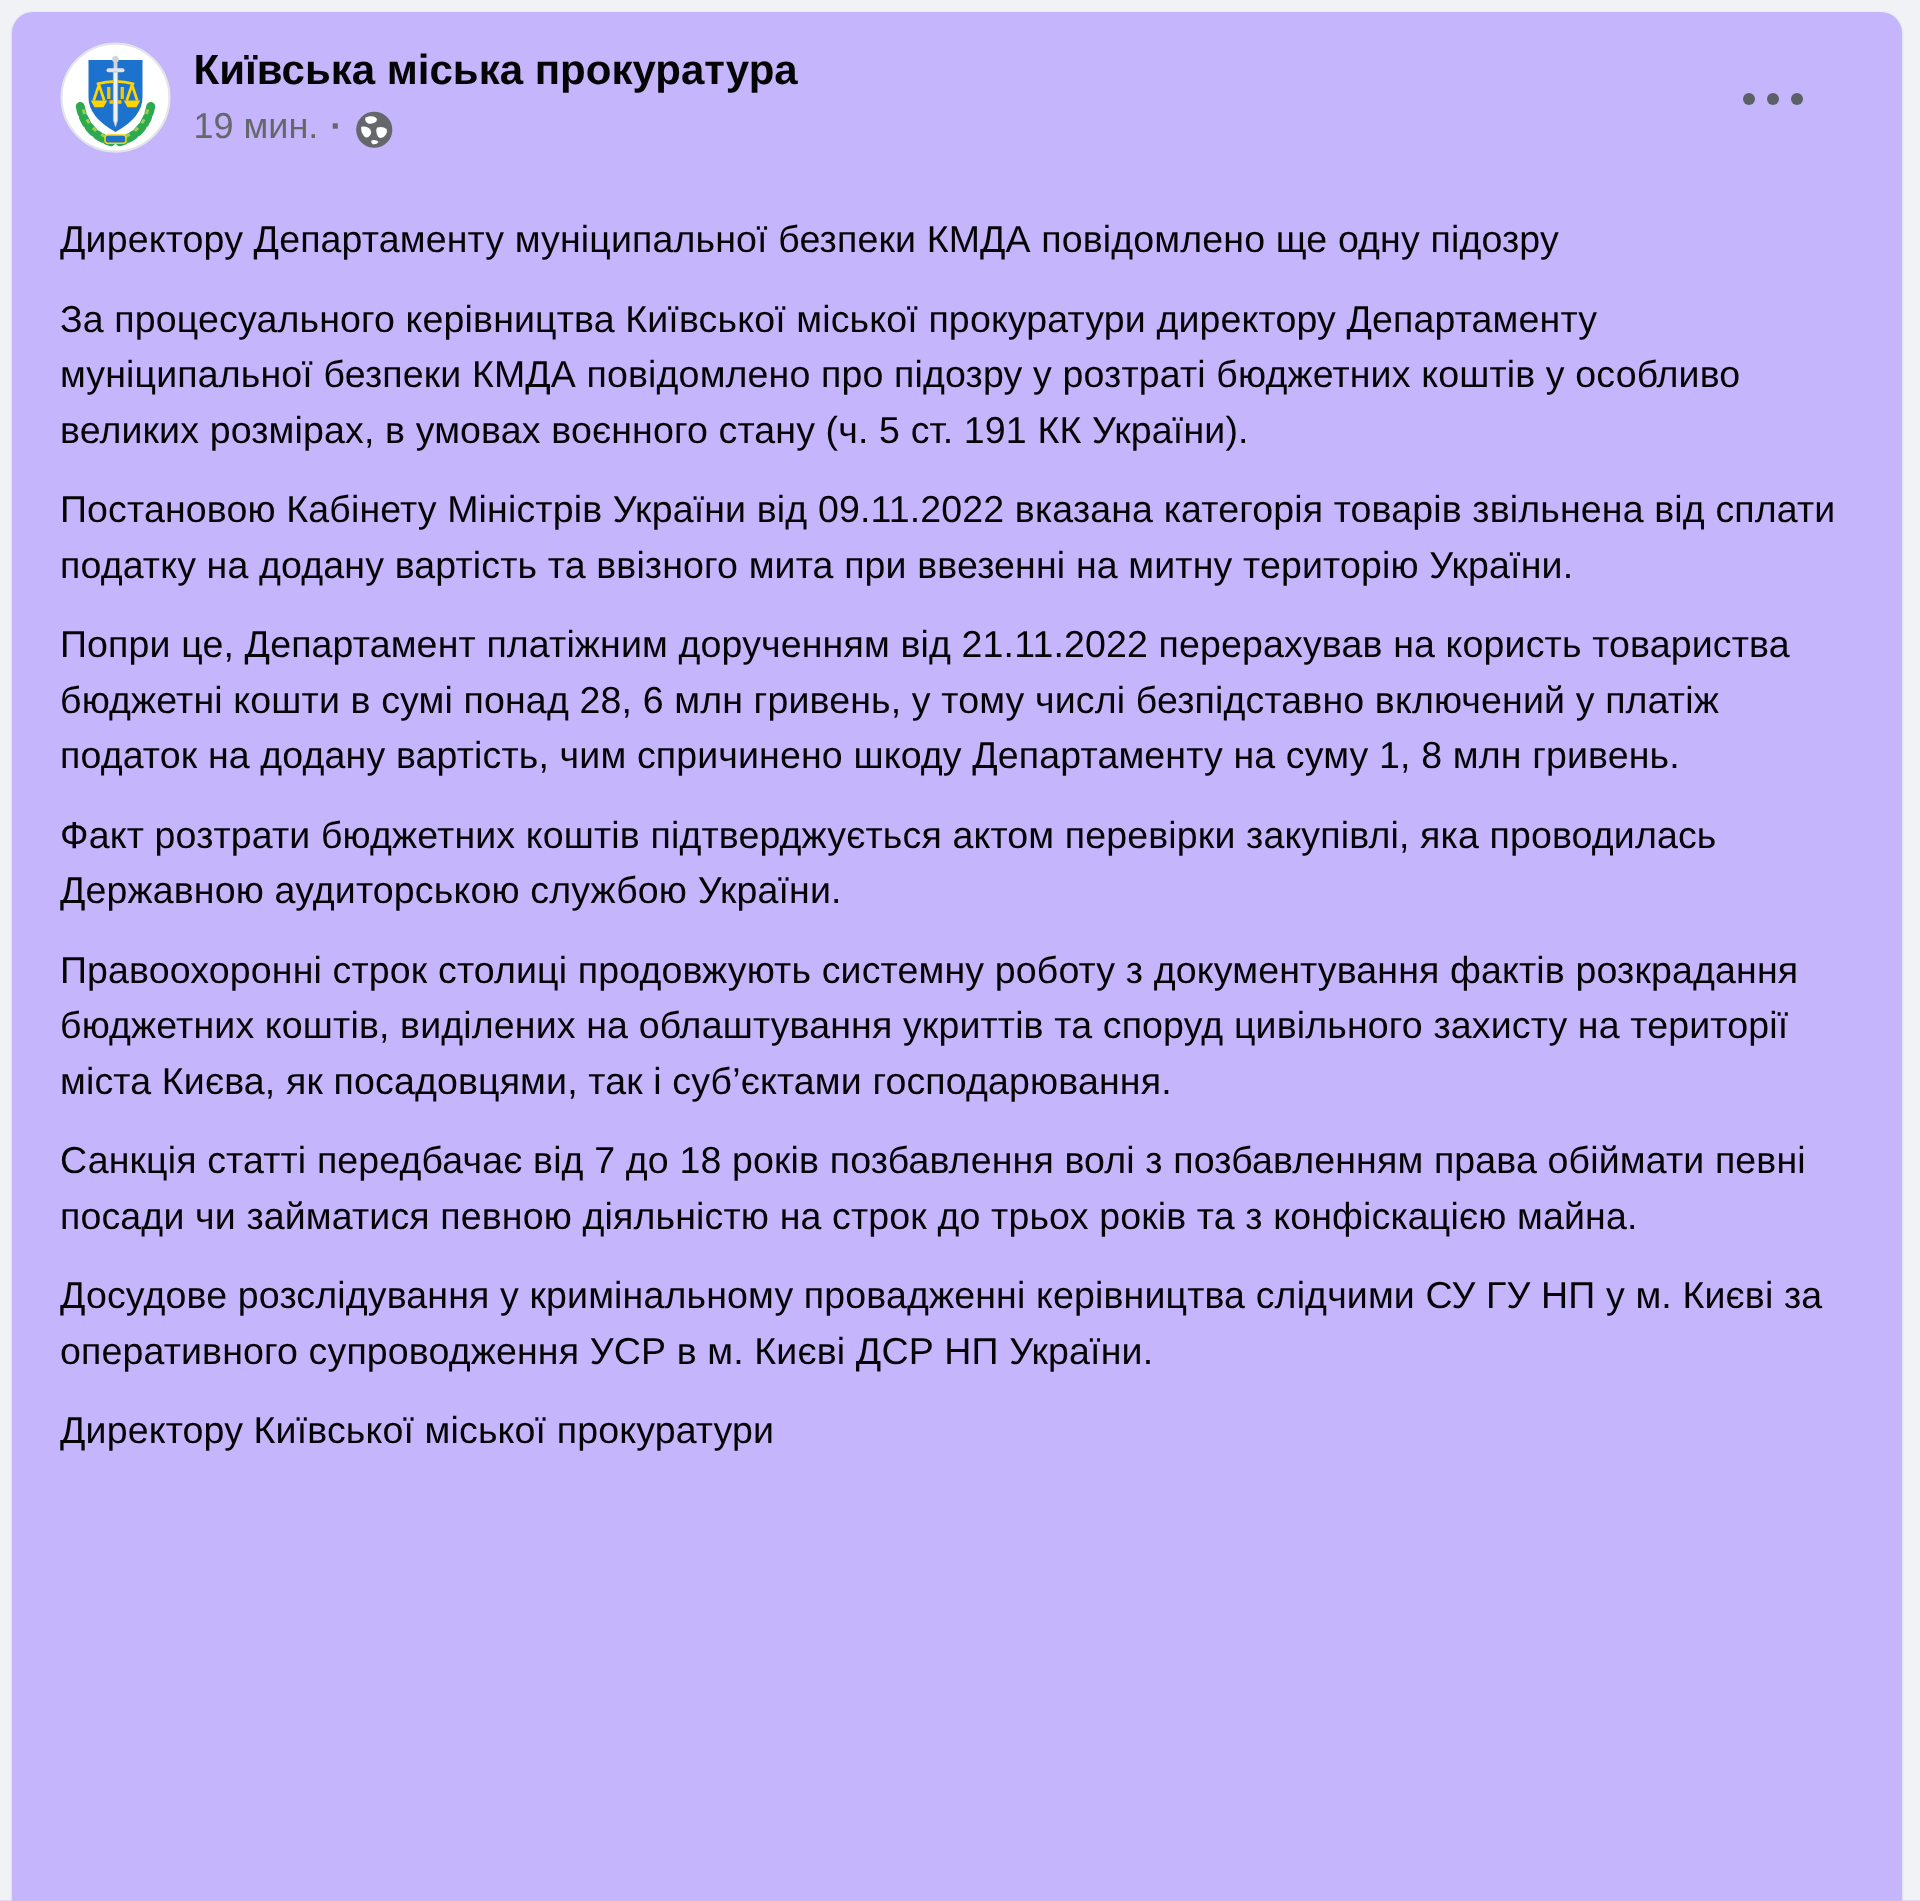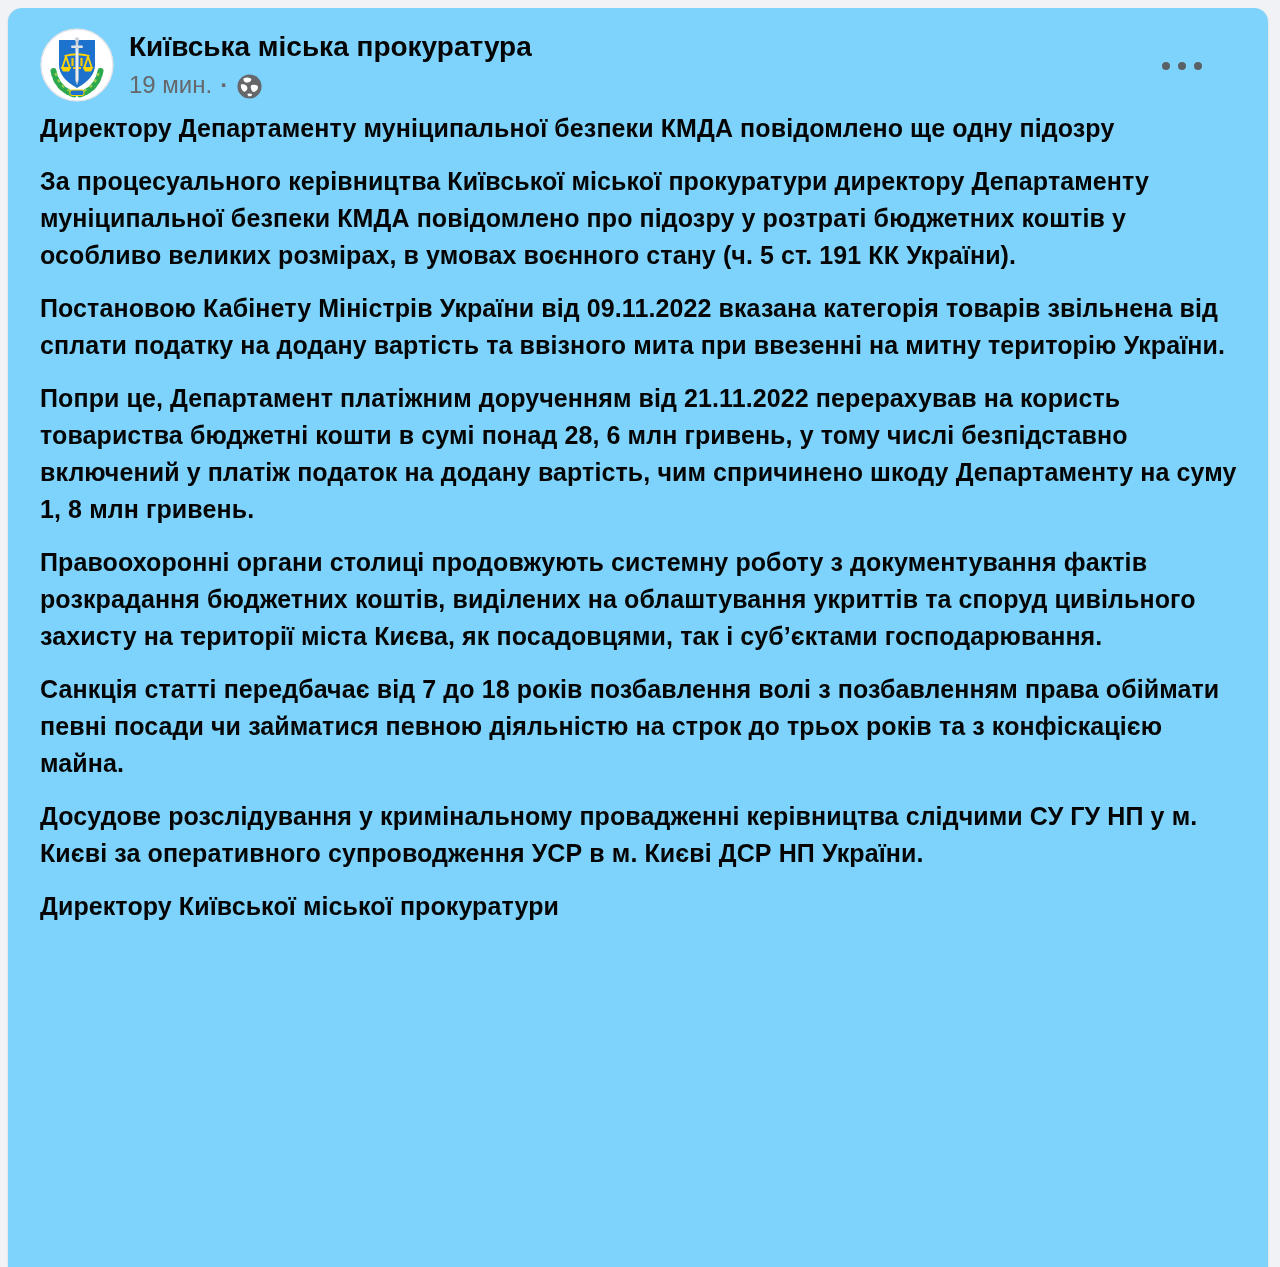--- a/index.html
+++ b/index.html
@@ -16,21 +16,21 @@
     width: 1280px;
     height: 1267px;
     background: #f0f2f5;
   }
   .card {
     position: absolute;
     left: 8px;
     top: 8px;
     width: 1260px;
     min-height: 1259px;
-    background: #7dd3fc;
+    background: #c4b5fd;
     border-radius: 14px 14px 0 0;
     box-shadow: 0 1px 2px rgba(0,0,0,0.15);
     box-sizing: border-box;
     padding: 14px 30px 20px 32px;
   }
   .header {
     display: flex;
     align-items: flex-start;
     position: relative;
   }
@@ -80,22 +80,21 @@
     border-radius: 20px;
     cursor: pointer;
   }
   .menu-btn .dot {
     width: 8px;
     height: 8px;
     border-radius: 50%;
     background: #5b5f66;
   }
   .body {
-    margin-top: 8px;
-    font-weight: bold;
+    margin-top: 40px;
   }
   .body p {
     margin: 0 0 16px 0;
     font-size: 25px;
     line-height: 37px;
     color: #050505;
     letter-spacing: 0.1px;
   }
   .body p:last-child { margin-bottom: 0; }
 </style>
@@ -158,20 +157,21 @@
         <span class="dot"></span>
         <span class="dot"></span>
       </div>
     </div>
 
     <div class="body">
       <p>Директору Департаменту муніципальної безпеки КМДА повідомлено ще одну підозру</p>
       <p>За процесуального керівництва Київської міської прокуратури директору Департаменту муніципальної безпеки КМДА повідомлено про підозру у розтраті бюджетних коштів у особливо великих розмірах, в умовах воєнного стану (ч. 5 ст. 191 КК України).</p>
       <p>Постановою Кабінету Міністрів України від 09.11.2022 вказана категорія товарів звільнена від сплати податку на додану вартість та ввізного мита при ввезенні на митну територію України.</p>
       <p>Попри це, Департамент платіжним дорученням від 21.11.2022 перерахував на користь товариства бюджетні кошти в сумі понад 28, 6 млн гривень, у тому числі безпідставно включений у платіж податок на додану вартість, чим спричинено шкоду Департаменту на суму 1, 8 млн гривень.</p>
-      <p>Правоохоронні органи столиці продовжують системну роботу з документування фактів розкрадання бюджетних коштів, виділених на облаштування укриттів та споруд цивільного захисту на території міста Києва, як посадовцями, так і суб’єктами господарювання.</p>
+      <p>Факт розтрати бюджетних коштів підтверджується актом перевірки закупівлі, яка проводилась Державною аудиторською службою України.</p>
+      <p>Правоохоронні строк столиці продовжують системну роботу з документування фактів розкрадання бюджетних коштів, виділених на облаштування укриттів та споруд цивільного захисту на території міста Києва, як посадовцями, так і суб’єктами господарювання.</p>
       <p>Санкція статті передбачає від 7 до 18 років позбавлення волі з позбавленням права обіймати певні посади чи займатися певною діяльністю на строк до трьох років та з конфіскацією майна.</p>
       <p>Досудове розслідування у кримінальному провадженні керівництва слідчими СУ ГУ НП у м. Києві за оперативного супроводження УСР в м. Києві ДСР НП України.</p>
       <p>Директору Київської міської прокуратури</p>
     </div>
 
   </div>
 </div>
 
 </body></html>

